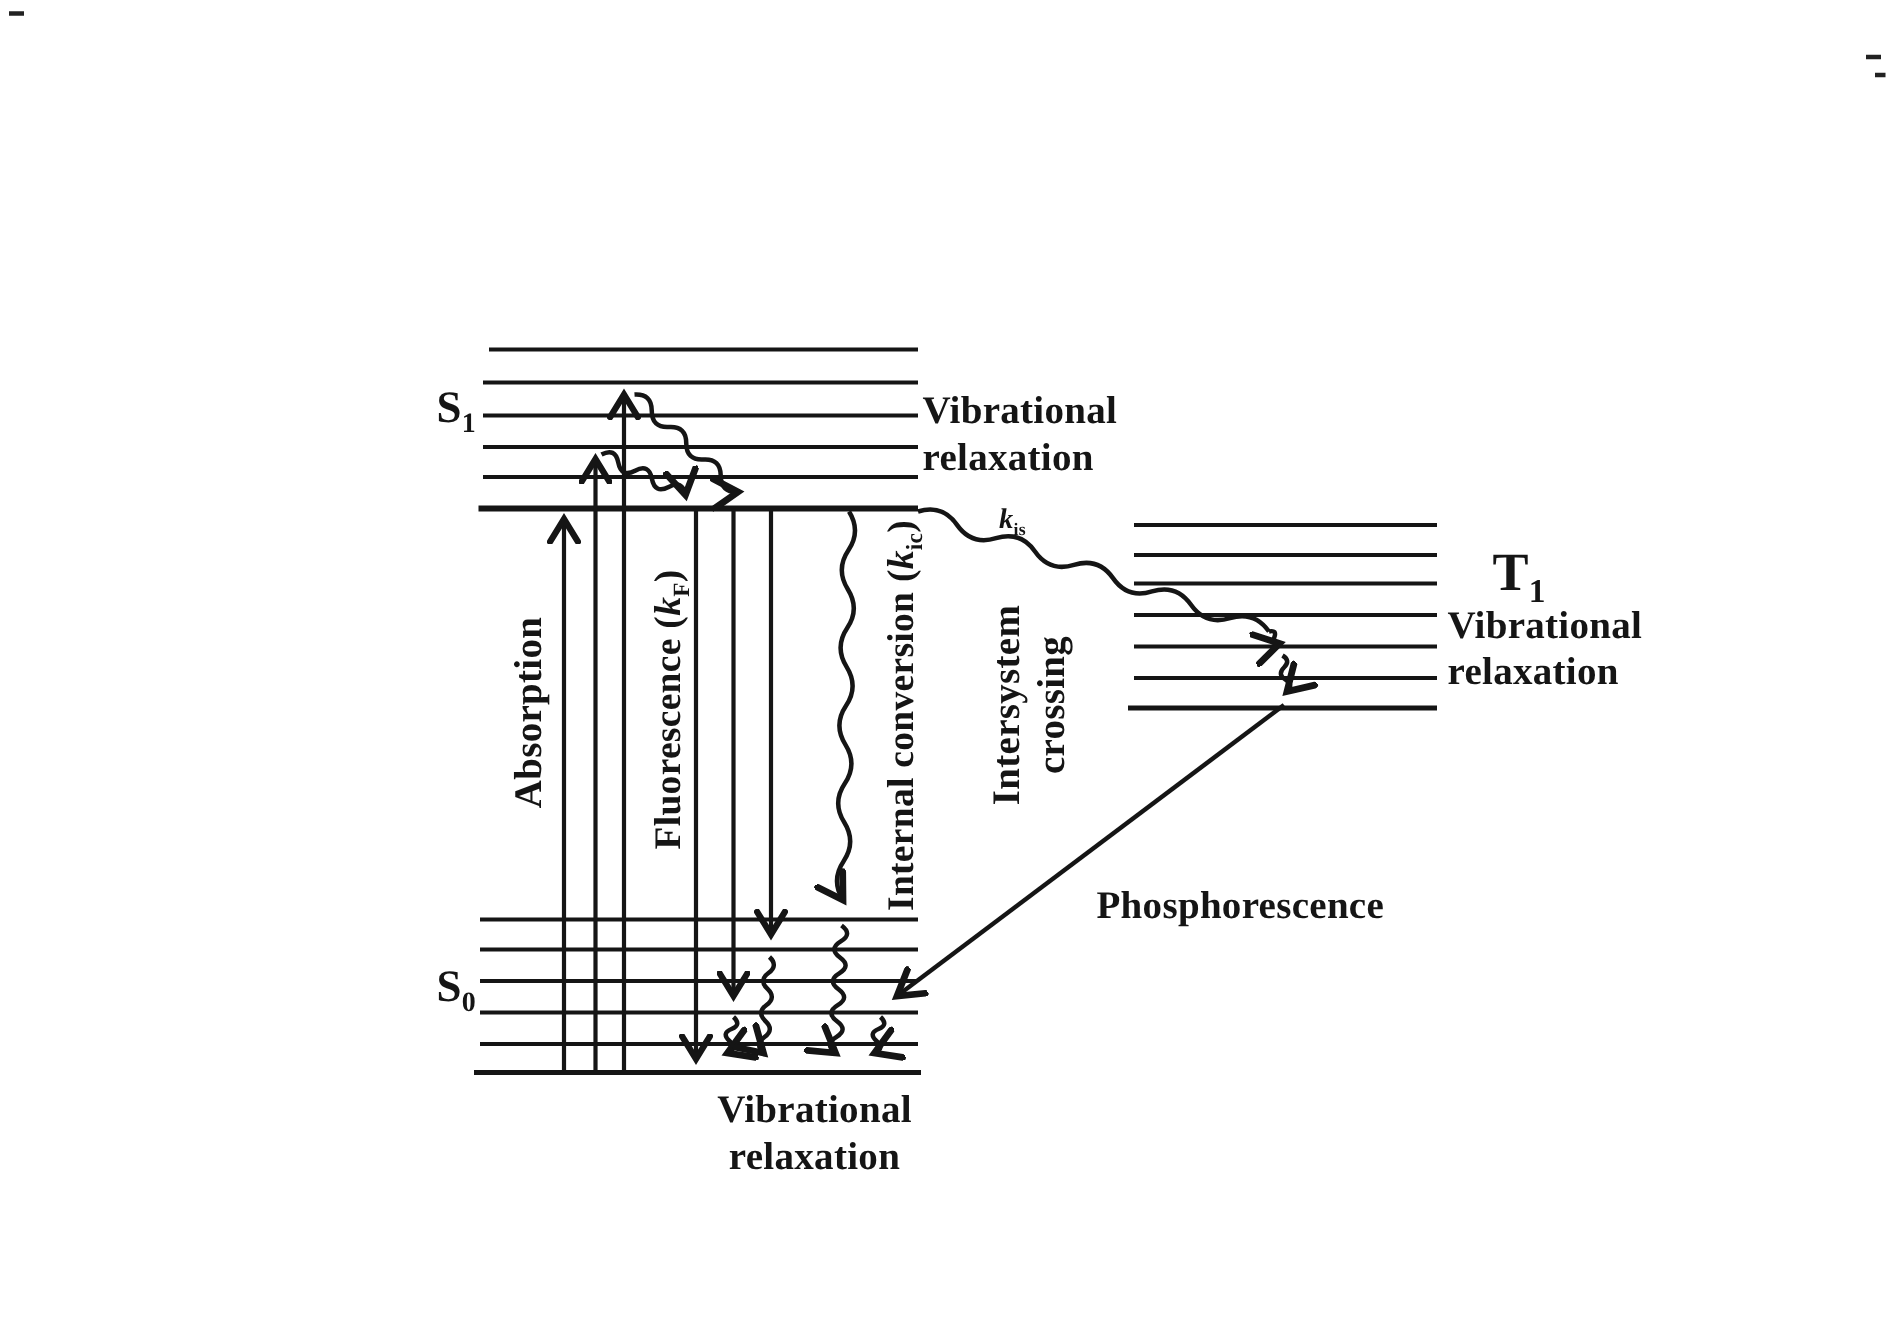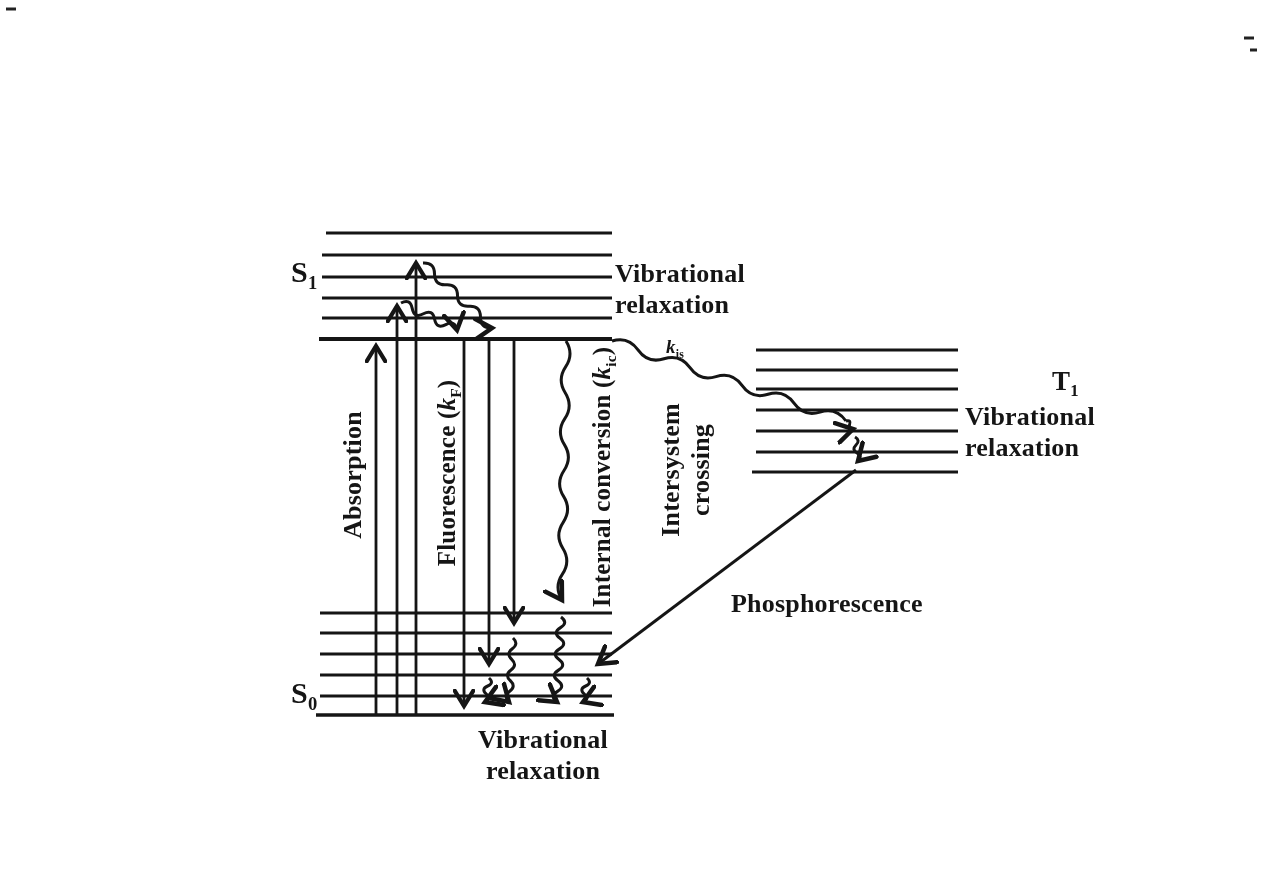--- a/index.html
+++ b/index.html
@@ -99,25 +99,25 @@
         <line x1="1244" y1="38" x2="1254" y2="38"></line>
         <line x1="1250" y1="50" x2="1257" y2="50"></line>
       </g>
     </g>
   </svg>
 
   <div class="lbl big" style="left:291px;top:256px;">
     <span>S</span><sub>1</sub>
   </div>
 
-  <div class="lbl big" style="left:291px;top:677px;">
+  <div class="lbl big" style="left:291px;top:642px;">
     <span>S</span><sub>0</sub>
   </div>
 
-  <div class="lbl" style="left:1052px;top:366px;font-size:27px;">
+  <div class="lbl" style="left:995px;top:366px;font-size:36px;">
     <span>T</span><sub>1</sub>
   </div>
 
   <div class="lbl" style="left:615px;top:258px;">
     <div>Vibrational</div>
     <div>relaxation</div>
   </div>
 
   <div class="lbl" style="left:666px;top:331px;font-size:19px;">
     <span class="it">k</span><sub>is</sub>

